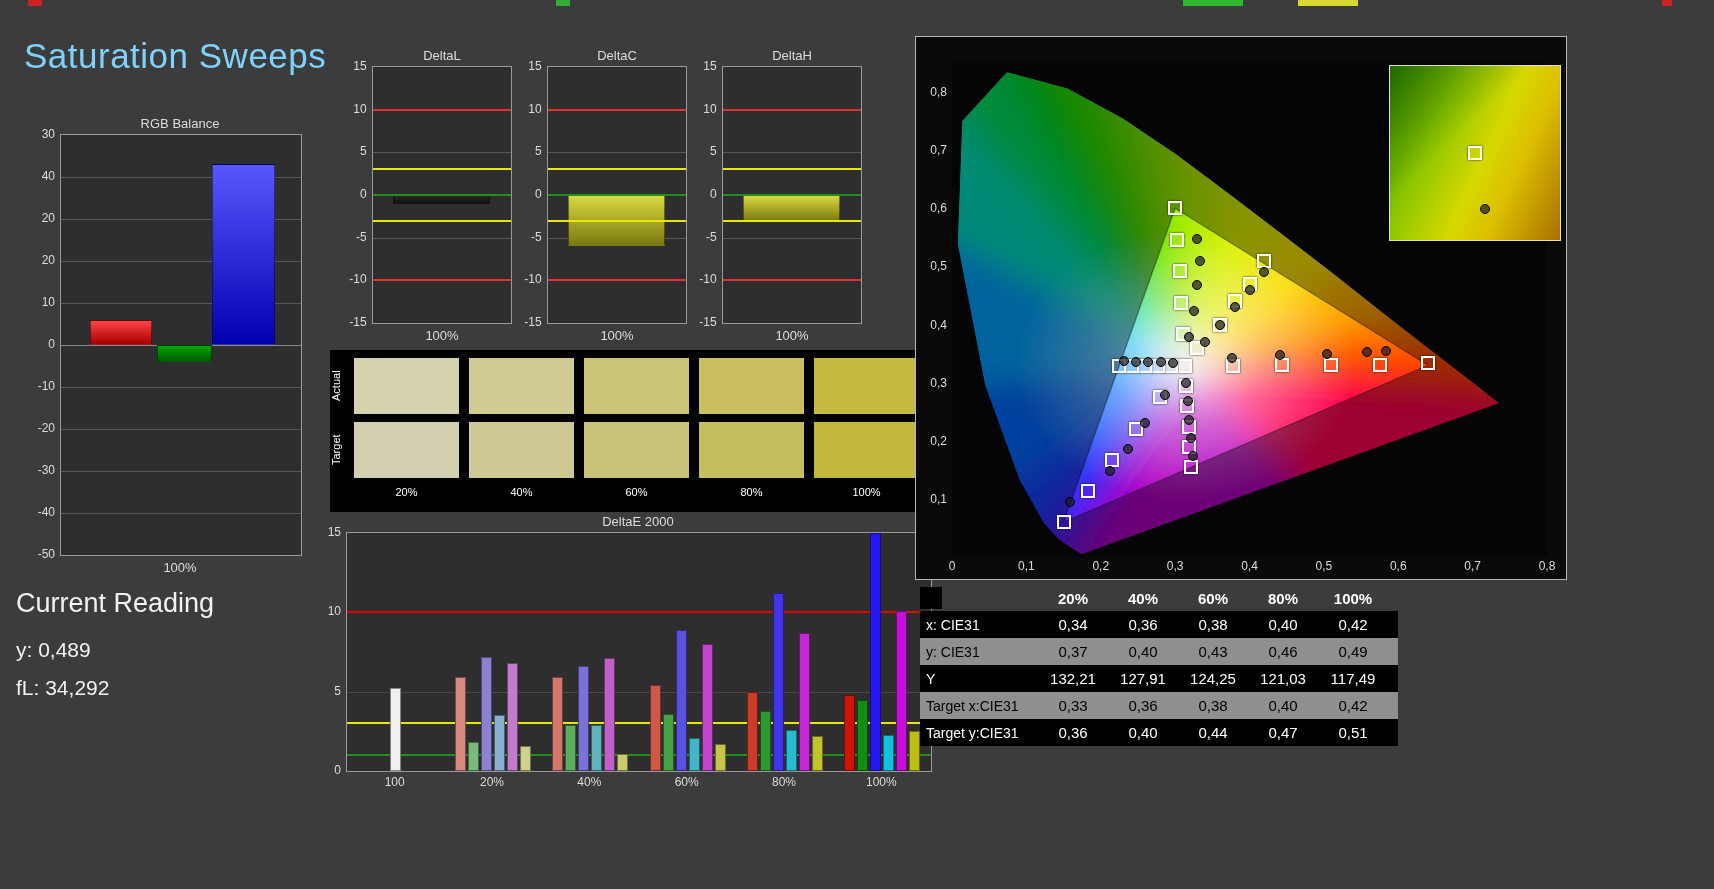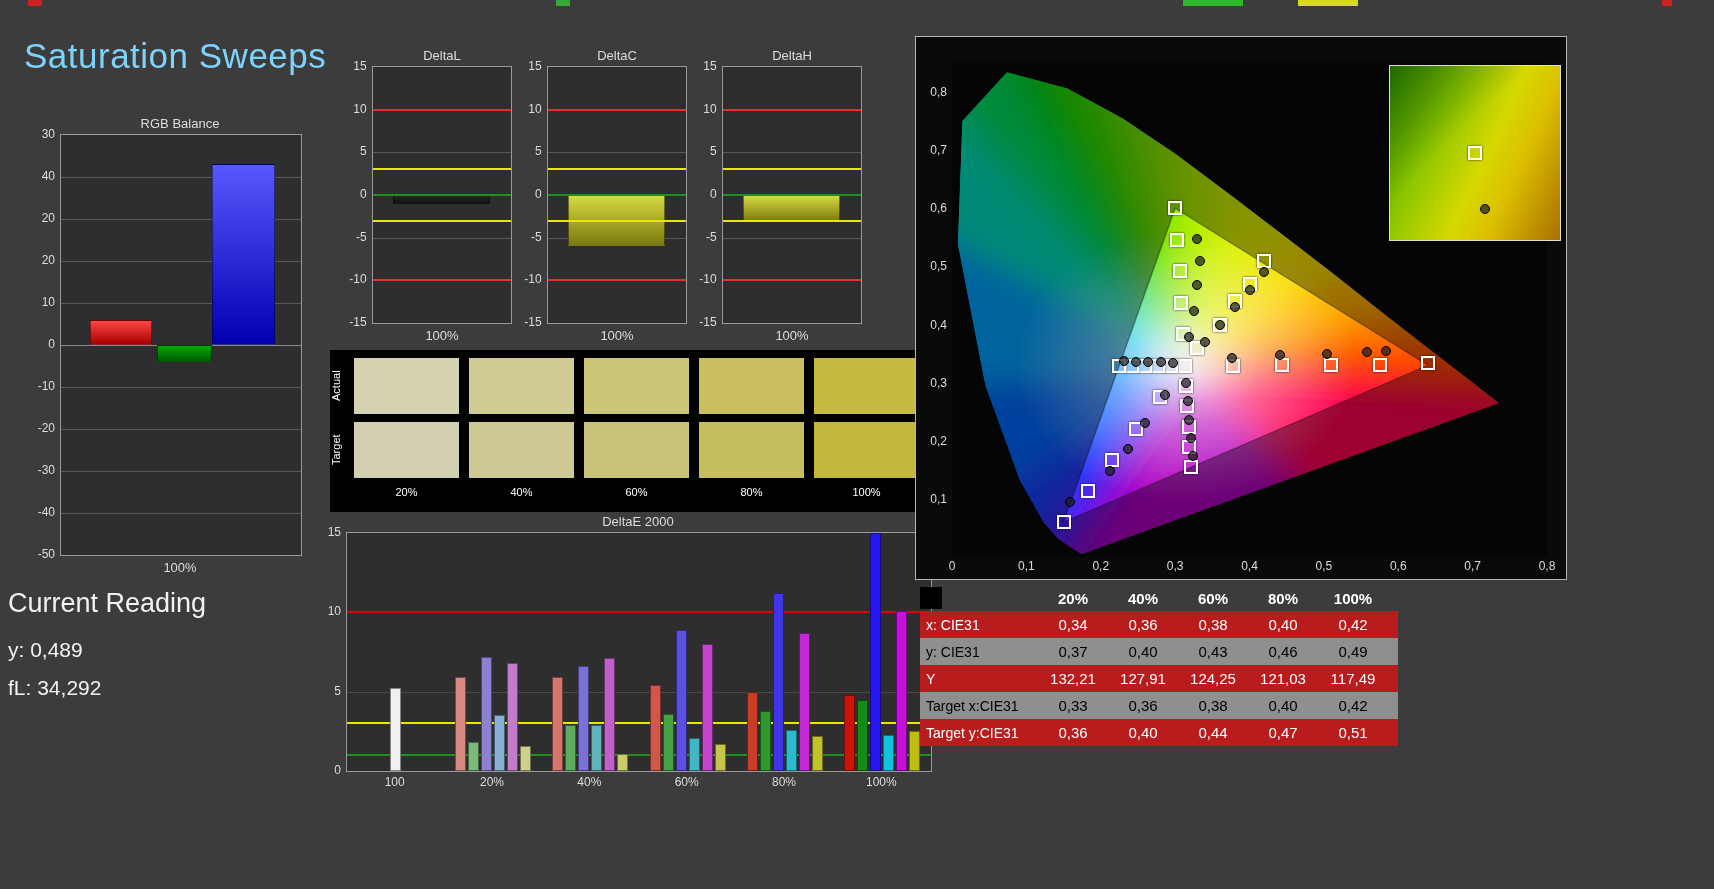--- a/index.html
+++ b/index.html
@@ -60,31 +60,31 @@
            border:1px solid #000;transform:translate(-50%,-50%)}
   #cie-inset{position:absolute;left:437px;top:2px;width:170px;height:174px;border:1px solid #ddd;
              background:linear-gradient(115deg,#3f9800 0%,#8cc600 30%,#d6d800 55%,#dcc000 70%,#a87000 100%)}
   #cie-inset::before{content:"";position:absolute;inset:0;
              background:linear-gradient(135deg,rgba(0,60,0,.5),rgba(0,60,0,0) 40%)}
   #cie-xticks{position:absolute;left:36px;top:522px;width:595px;height:16px}
   .cie-xtick{position:absolute;transform:translateX(-50%);font-size:12px;color:#ddd}
   #cie-yticks{position:absolute;left:4px;top:26px;width:30px;height:494px}
   .cie-ytick{position:absolute;right:3px;font-size:12px;color:#ddd}
 
-  #reading{position:absolute;left:8px;top:588px}
+  #reading{position:absolute;left:16px;top:588px}
   #reading .reading-title{font-size:27px;color:#f2f2f2;margin-bottom:12px}
   .reading-line{font-size:21px;color:#f2f2f2;line-height:38px}
 
   #data-table{position:absolute;left:920px;top:585px;width:478px}
   .t-head{display:flex;height:26px;align-items:center}
   .t-corner{width:22px;height:22px;background:#000;margin-right:2px}
   .t-headspacer{width:94px}
   .t-col{width:70px;text-align:center;font-weight:bold;font-size:15px;color:#fff}
   .t-row{display:flex;height:27px;align-items:center}
-  .t-row.dark{background:#b91c1c;color:#fff}
+  .t-row.dark{background:#000000;color:#fff}
   .t-row.light{background:#8f8f8f;color:#000}
   .t-label{width:118px;padding-left:6px;box-sizing:border-box;font-size:14px;white-space:nowrap}
   .t-val{width:70px;text-align:center;font-size:15px}
 </style>
 </head>
 <body>
 
 <div class="app">
 
   <div id="top-strip">

